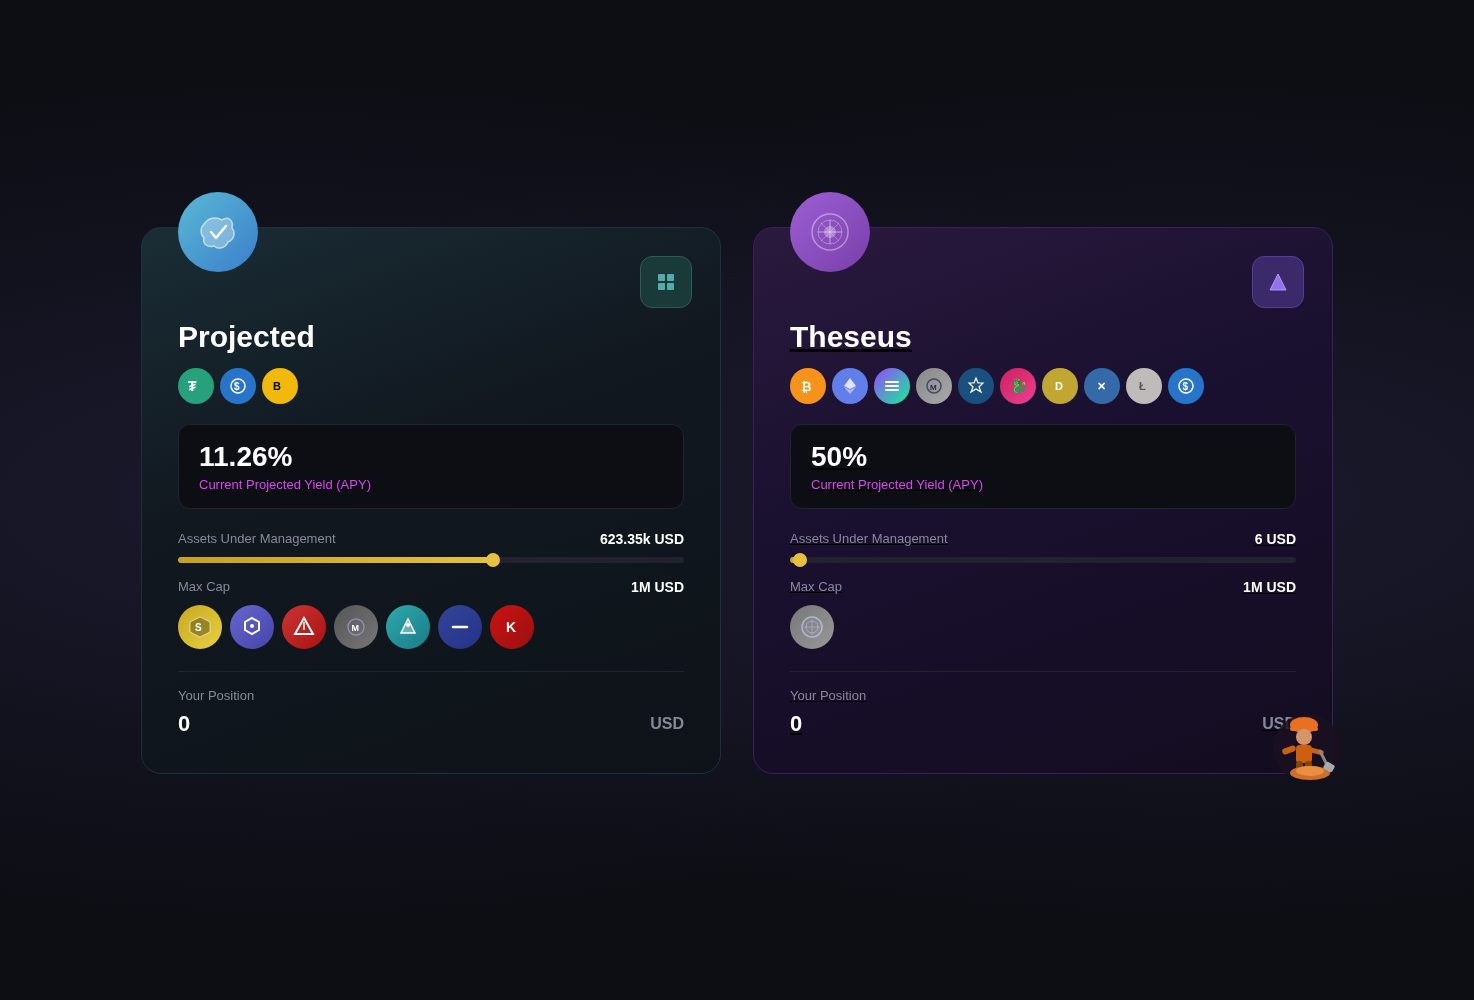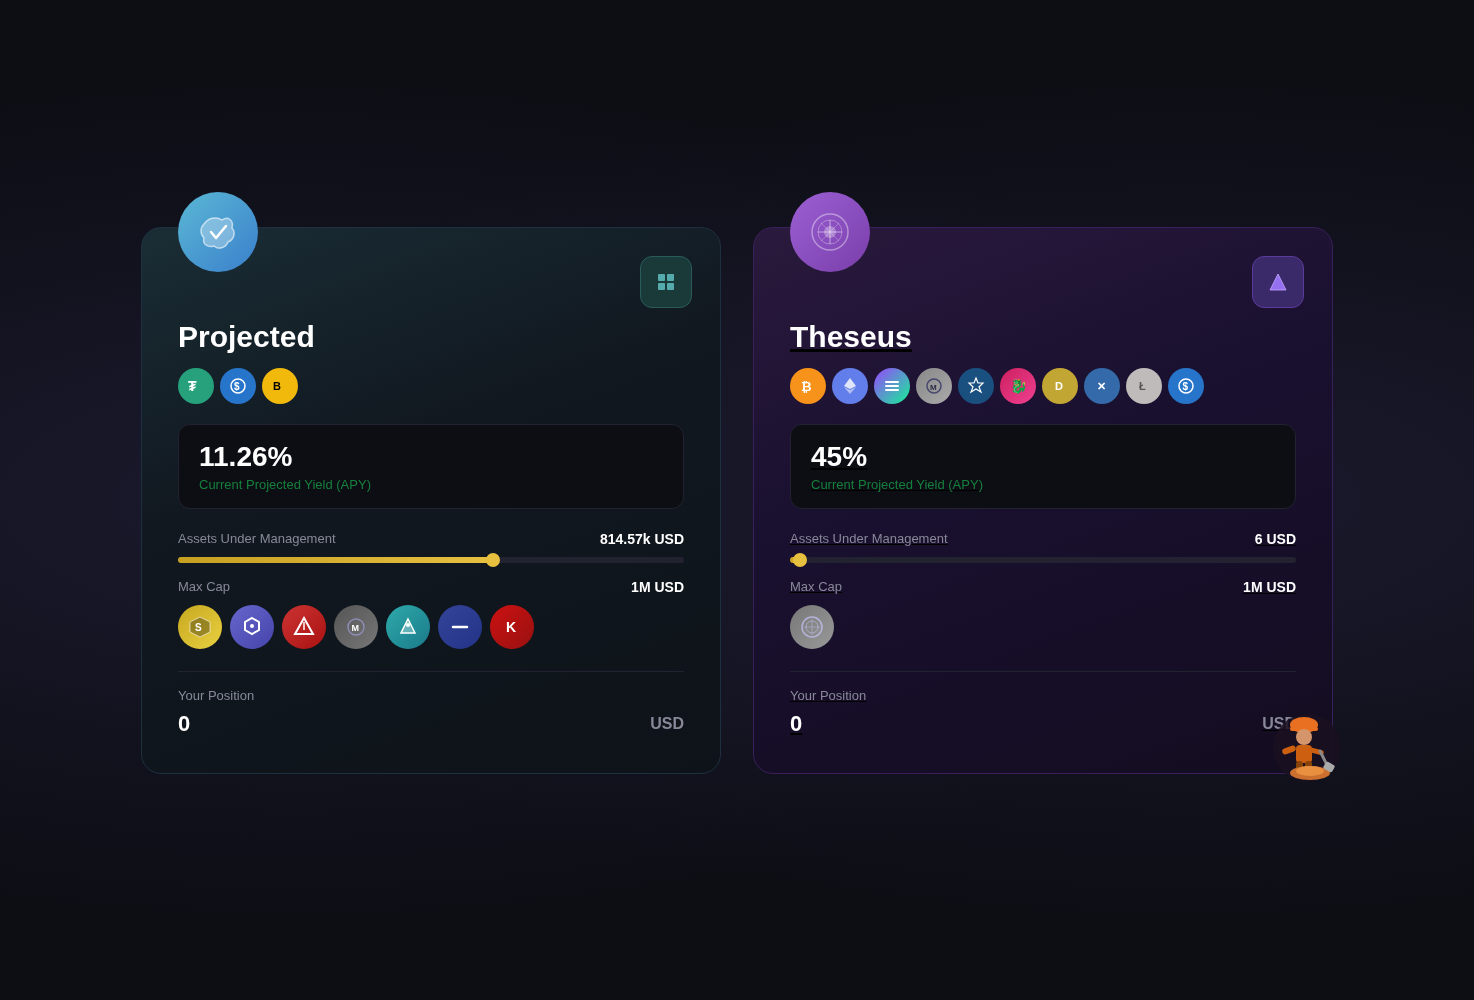--- a/index.html
+++ b/index.html
@@ -123,21 +123,21 @@
 
     .apy-value {
       font-size: 28px;
       font-weight: 700;
       color: #ffffff;
       margin-bottom: 4px;
     }
 
     .apy-label {
       font-size: 13px;
-      color: #15803d;
+      color: #d946ef;
     }
 
     .stat-row {
       display: flex;
       justify-content: space-between;
       align-items: center;
       margin-bottom: 10px;
       gap: 22px;
     }
 
@@ -286,21 +286,21 @@
       </div>
     </div>
 
     <div class="apy-box">
       <div class="apy-value">11.26%</div>
       <div class="apy-label">Current Projected Yield (APY)</div>
     </div>
 
     <div class="stat-row">
       <span class="stat-label">Assets Under Management</span>
-      <span class="stat-value">814.57k USD</span>
+      <span class="stat-value">623.35k USD</span>
     </div>
 
     <div class="progress-bar-container">
       <div class="progress-bar-fill" style="width: 62.3%"></div>
       <div class="progress-bar-thumb" style="left: 62.3%"></div>
     </div>
 
     <div class="stat-row">
       <span class="stat-label">Max Cap</span>
       <span class="stat-value">1M USD</span>
@@ -448,21 +448,21 @@
 
       <div class="token-icon tok-usdc" title="USDC">
         <svg width="20" height="20" viewBox="0 0 20 20">
             <circle cx="10" cy="10" r="7" stroke="white" stroke-width="1.5" fill="none"></circle>
             <text x="6.5" y="14" font-size="10" fill="white">$</text>
           </svg>
       </div>
     </div>
 
     <div class="apy-box">
-      <div class="apy-value">45%</div>
+      <div class="apy-value">50%</div>
       <div class="apy-label">Current Projected Yield (APY)</div>
     </div>
 
     <div class="stat-row">
       <span class="stat-label">Assets Under Management</span>
       <span class="stat-value">6 USD</span>
     </div>
 
     <div class="progress-bar-container">
       <div class="progress-bar-fill" style="width: 2%"></div>

